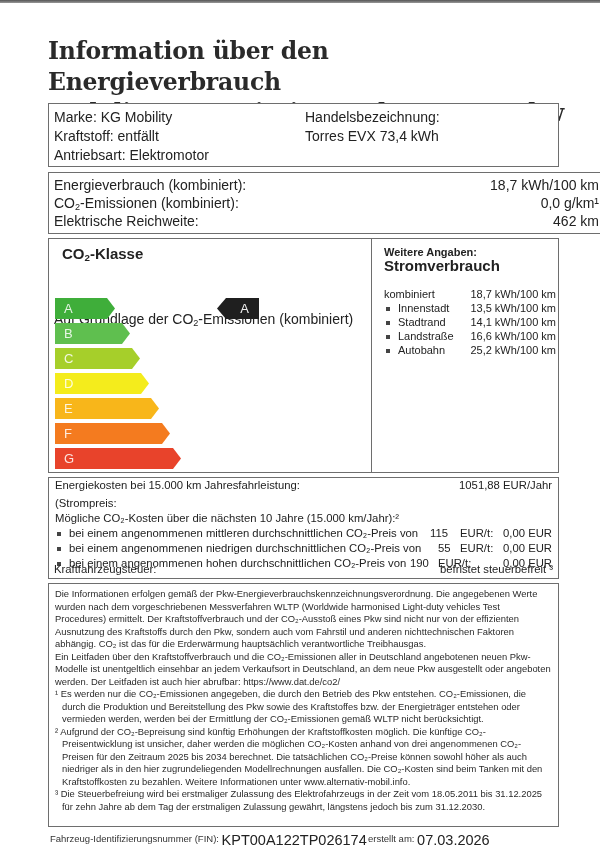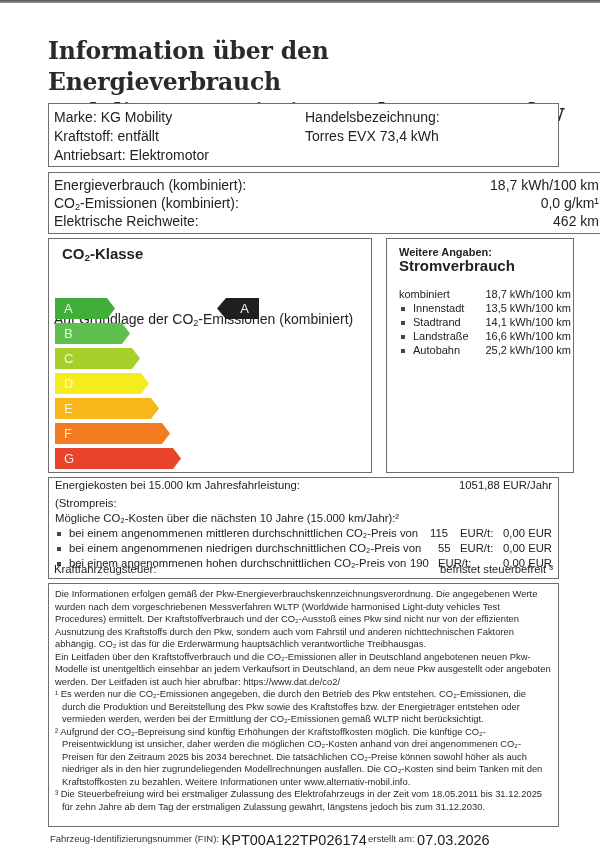--- a/index.html
+++ b/index.html
@@ -33,21 +33,21 @@
     .veh-col { position: absolute; top: 4px; font-size: 14px; line-height: 19px; }
     .veh-col.left { left: 5px; }
     .veh-col.right { left: 256px; }
     .b { font-weight: normal; }
     
     #consumption { left: 48px; top: 172px; width: 558px; height: 62px; }
     .cons-row { position: absolute; left: 5px; right: 6px; height: 18px; font-size: 14px; line-height: 18px; }
     .cons-row .val { position: absolute; right: 0; top: 0; }
     
     #co2class { left: 48px; top: 238px; width: 324px; height: 235px; }
-    #weitere { left: 371px; top: 238px; width: 188px; height: 235px; margin-left: 15px; }
+    #weitere { left: 371px; top: 238px; width: 188px; height: 235px; }
     .co2-title { position: absolute; left: 5px; top: 6px; font-size: 15px; font-weight: bold; line-height: 17px; margin-left: 8px; }
     .co2-sub { position: absolute; left: 5px; top: 24px; font-size: 14px; line-height: 17px; margin-top: 48px; }
     .bar {
       position: absolute; left: 6px; height: 21px;
       color: rgba(255,255,255,0.85);
       font-size: 13px; line-height: 21px; padding-left: 9px;
     }
     .indicator {
       position: absolute; left: 168px; top: 59px; width: 42px; height: 21px;
       background: #1f1f1f;

